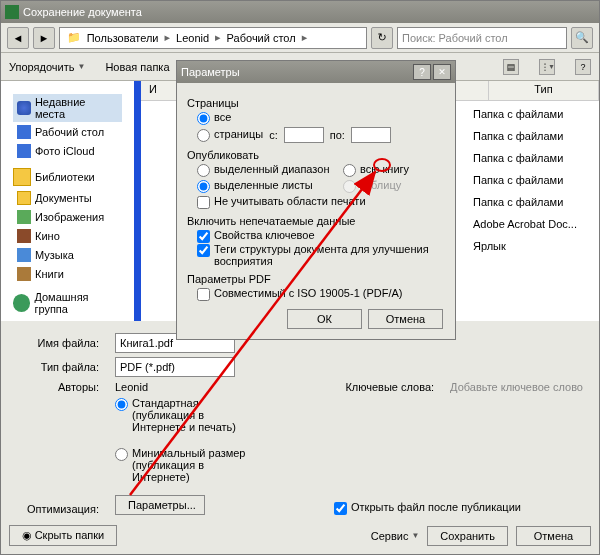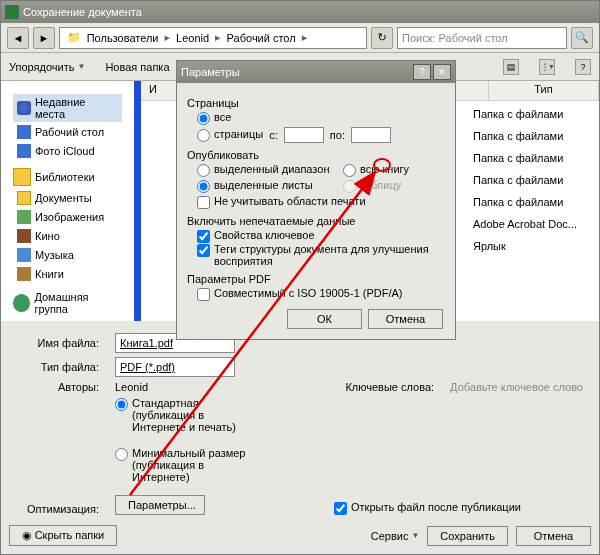--- a/index.html
+++ b/index.html
@@ -40,21 +40,21 @@
 .right-col { flex: 1; background: #fff; position: relative; }
 .col-headers { display: flex; background: #f0f0ea; border-bottom: 1px solid #ccc; height: 20px; }
 .col-h { padding: 2px 8px; border-right: 1px solid #ccc; }
 .col-h.name { flex: 1; }
 .col-h.type { width: 110px; text-align: center; }
 .file-list { position: absolute; right: 0; top: 20px; width: 130px; }
 .file-item { padding: 3px 4px; margin: 4px 0; }
 .bottom-form { padding: 8px 16px; background: #e8e8e2; }
 .form-row { display: flex; align-items: center; margin: 4px 0; gap: 16px; }
 .form-label { width: 82px; text-align: right; }
-.form-input { background: #fff; border: 1px solid #888; padding: 2px 4px; height: 20px; text-decoration: underline; }
+.form-input { background: #fff; border: 1px solid #888; padding: 2px 4px; height: 20px; }
 .form-input.fn { width: 120px; }
 .form-input.ft { width: 120px; }
 .opt-col { display: flex; flex-direction: column; gap: 4px; }
 .radio-row, .check-row { display: flex; align-items: flex-start; gap: 4px; }
 .radio-row input, .check-row input { margin-top: 1px; }
 .btn { background: #e8e8e2; border: 1px solid #888; padding: 3px 12px; min-width: 75px; cursor: default; }
 .footer { position: absolute; bottom: 8px; left: 8px; right: 8px; display: flex; align-items: center; gap: 8px; }
 .footer .spacer { flex: 1; }
 
 

